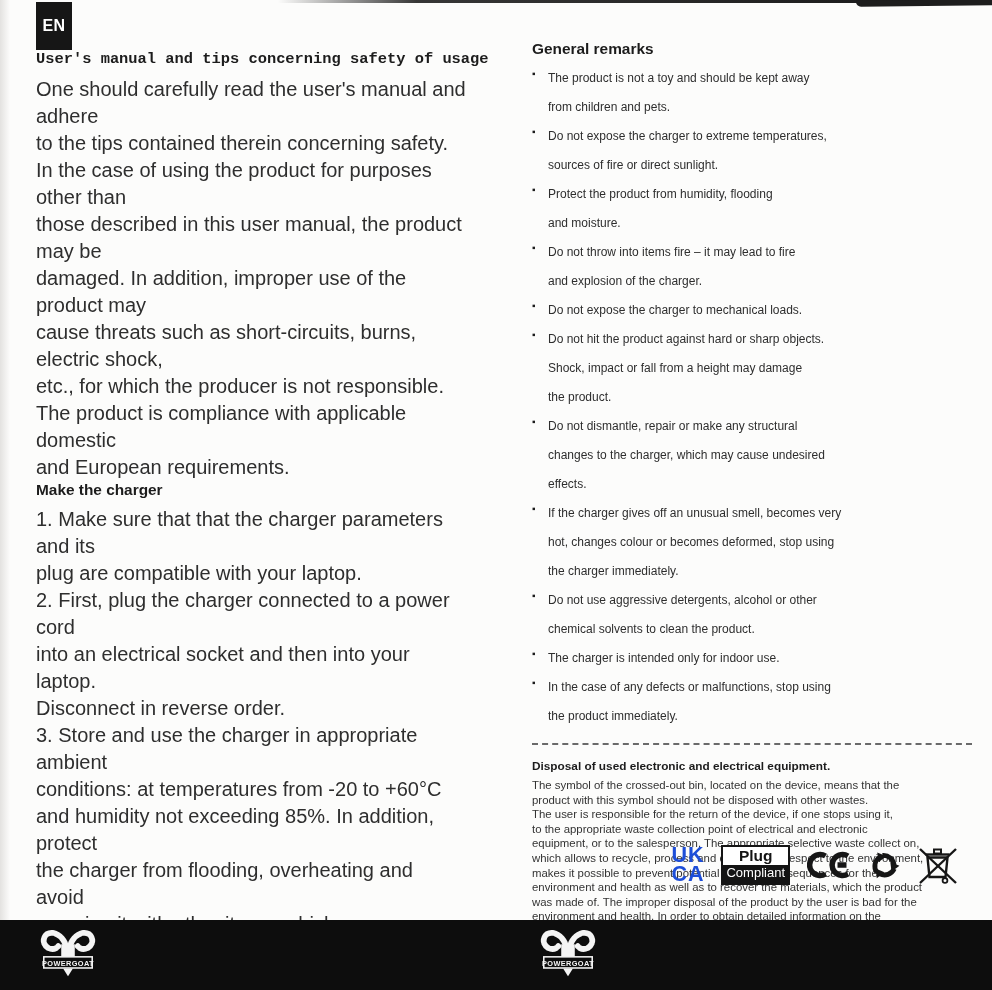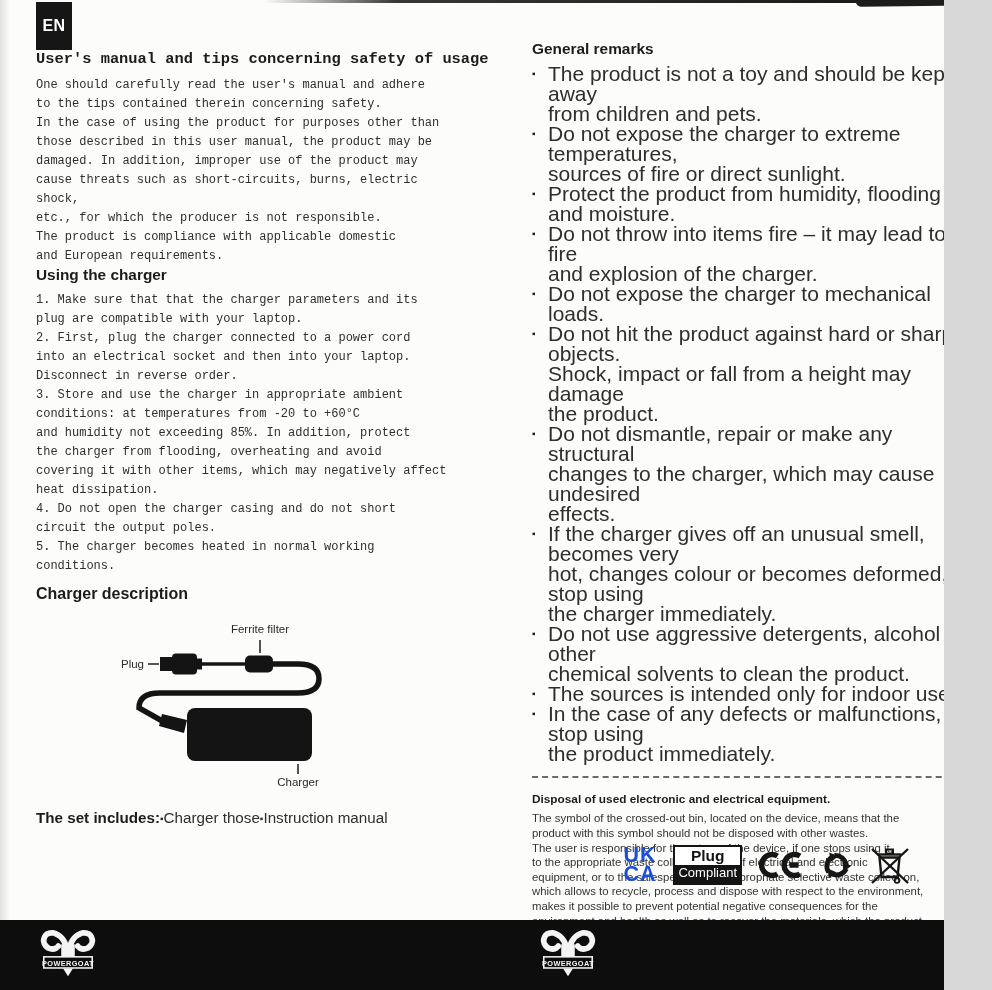--- a/index.html
+++ b/index.html
@@ -1,40 +1,40 @@
 <!DOCTYPE html>
 <html><head>
 <meta charset="utf-8">
 <style>
   html,body{margin:0;padding:0;background:#d8d8d8;}
-  #page{position:relative;width:900px;height:990px;background:#fcfcfb;overflow:hidden;
-        font-family:"Liberation Sans","DejaVu Sans",sans-serif;color:#2e2e2e;padding-left:44px;}
+  #page{position:relative;width:992px;height:990px;background:#fcfcfb;overflow:hidden;
+        font-family:"Liberation Sans","DejaVu Sans",sans-serif;color:#2e2e2e;}
   
   .edge-left{position:absolute;left:0;top:0;width:10px;height:920px;
              background:linear-gradient(90deg,#e3e2e0,#fcfcfb);}
   .topline{position:absolute;top:0;left:0;width:100%;height:3px;
            background:linear-gradient(90deg,rgba(20,20,20,0) 28%,rgba(20,20,20,.85) 42%,#161616 100%);}
   .corner-smudge{position:absolute;top:0;left:856px;width:140px;height:6px;background:#1d1d1d;
                  border-radius:0 0 5px 5px;transform:rotate(-.6deg);}
   
   .col{position:absolute;top:0;}
   .col-left{left:36px;width:430px;}
   .col-right{left:532px;width:440px;}
   .lang-badge{margin-top:2px;width:36px;height:48px;background:#161616;color:#fff;
               display:flex;align-items:center;justify-content:center;
               font-weight:bold;font-size:16px;letter-spacing:.5px;}
   h2.sec{font-size:15.4px;font-weight:bold;color:#1c1c1c;margin:0;white-space:nowrap;}
   .h1{margin-top:17px;font-family:Liberation Mono, monospace;}
-  .body-text{font-size:12px;line-height:19px;white-space:pre-line;margin-top:8px;font-family:Liberation Mono, monospace;}
+  .body-text{font-size:20px;line-height:27px;white-space:pre-line;margin-top:8px;}
   .mt-sec{margin-top:10px;}
   .mt-p{margin-top:7px;}
   .bullets{margin-top:6px;}
   .bullet-item{display:flex;}
   .bullet-marker{width:16px;flex:0 0 16px;font-size:10px;line-height:20.4px;color:#1c1c1c;}
-  .bullet-text{flex:1;font-size:21px;line-height:20px;white-space:pre-line;}
+  .bullet-text{flex:1;font-size:12px;line-height:29px;white-space:pre-line;}
   .dashed-divider{margin-top:12px;border-top:2px dashed #6a6a6a;height:0;}
   .disposal-h{margin-top:14px;font-size:11.8px;font-weight:bold;color:#1c1c1c;}
   .small-text{margin-top:5px;font-size:11.4px;line-height:14.6px;white-space:pre-line;color:#333;}
   
   .diagram{margin-top:16px;display:block;}
   .diagram text{font-family:"Liberation Sans","DejaVu Sans",sans-serif;font-size:11.5px;fill:#2a2a2a;}
   
   .set-line{margin-top:18px;font-size:15.2px;display:flex;align-items:flex-end;}
   .set-label{font-weight:bold;color:#1c1c1c;}
   .set-bullet{font-size:10px;position:relative;top:-2px;}
@@ -65,21 +65,21 @@
     <div class="body-text">One should carefully read the user's manual and adhere
 to the tips contained therein concerning safety.
 In the case of using the product for purposes other than
 those described in this user manual, the product may be
 damaged. In addition, improper use of the product may
 cause threats such as short-circuits, burns, electric shock,
 etc., for which the producer is not responsible.
 The product is compliance with applicable domestic
 and European requirements.</div>
 
-    <h2 class="sec mt-sec">Using the charger</h2>
+    <h2 class="sec mt-sec">Make the charger</h2>
     <div class="body-text mt-p">1. Make sure that that the charger parameters and its
 plug are compatible with your laptop.
 2. First, plug the charger connected to a power cord
 into an electrical socket and then into your laptop.
 Disconnect in reverse order.
 3. Store and use the charger in appropriate ambient
 conditions: at temperatures from -20 to +60°C
 and humidity not exceeding 85%. In addition, protect
 the charger from flooding, overheating and avoid
 covering it with other items, which may negatively affect
@@ -174,21 +174,21 @@
 hot, changes colour or becomes deformed, stop using
 the charger immediately.</div>
         </div>
       <div class="bullet-item">
           <span class="bullet-marker">▪</span>
           <div class="bullet-text">Do not use aggressive detergents, alcohol or other
 chemical solvents to clean the product.</div>
         </div>
       <div class="bullet-item">
           <span class="bullet-marker">▪</span>
-          <div class="bullet-text">The sources is intended only for indoor use.</div>
+          <div class="bullet-text">The charger is intended only for indoor use.</div>
         </div>
       <div class="bullet-item">
           <span class="bullet-marker">▪</span>
           <div class="bullet-text">In the case of any defects or malfunctions, stop using
 the product immediately.</div>
         </div>
     </div>
 
     <div class="dashed-divider"></div>
 

